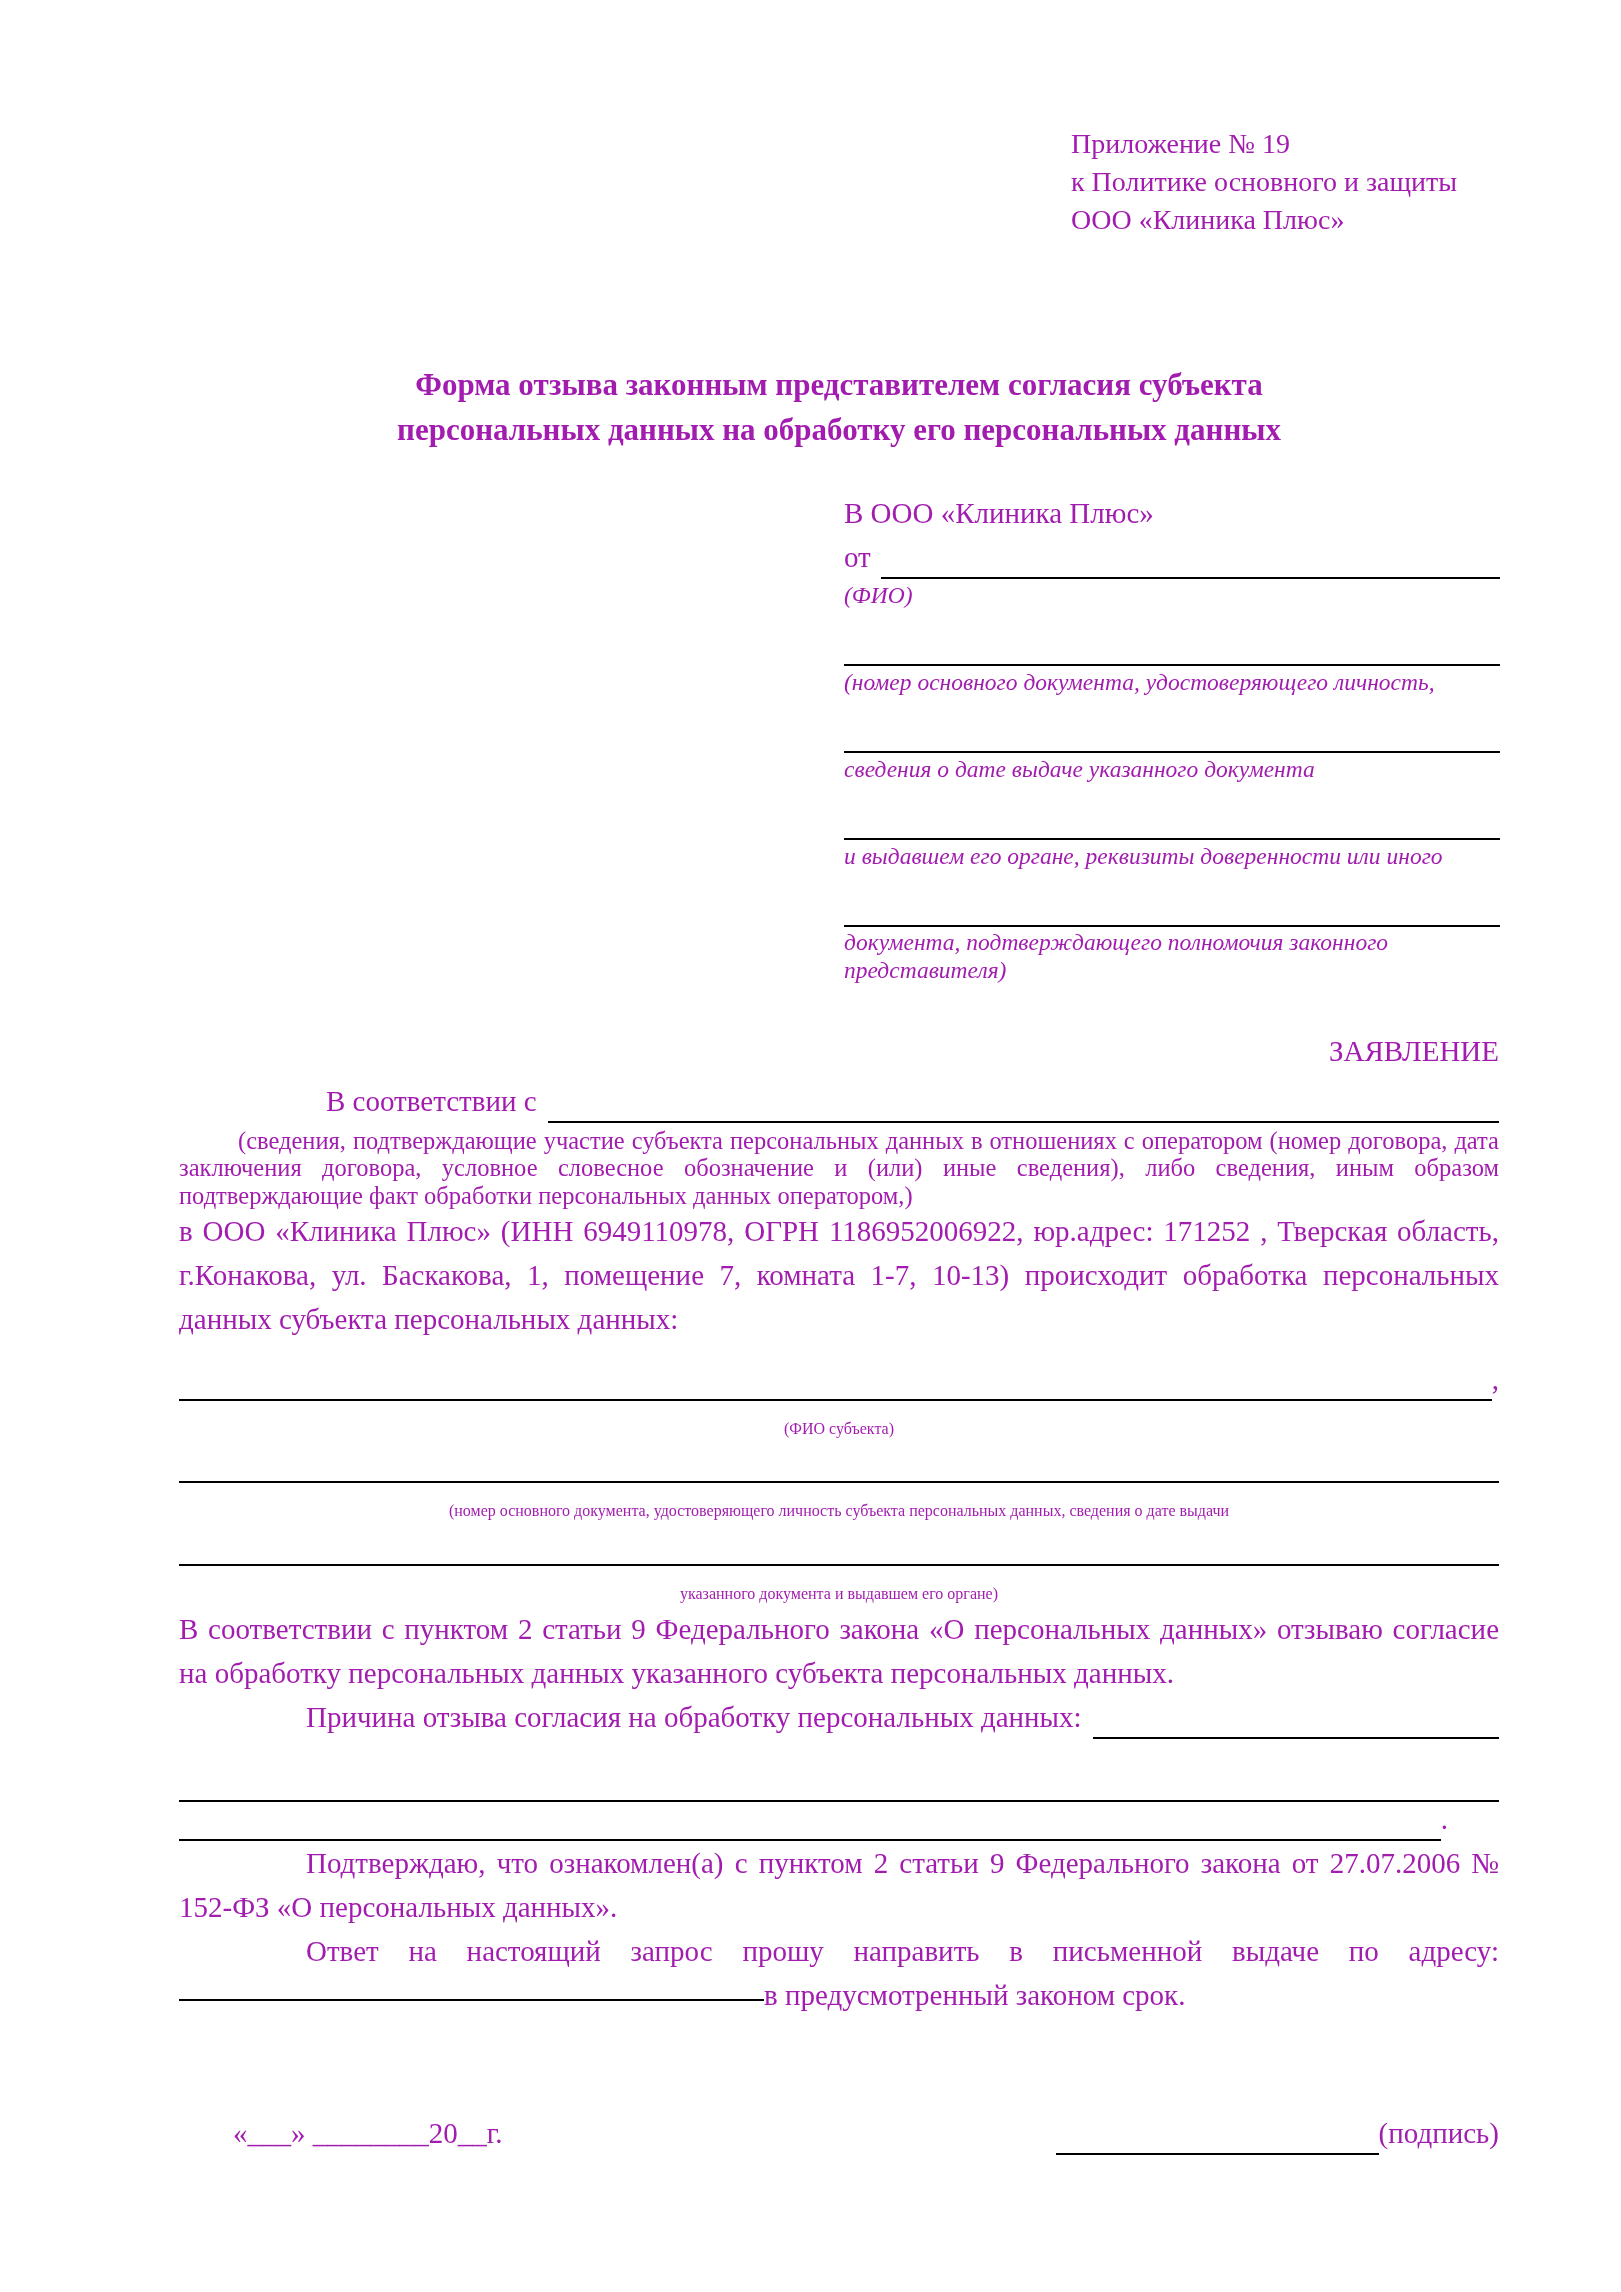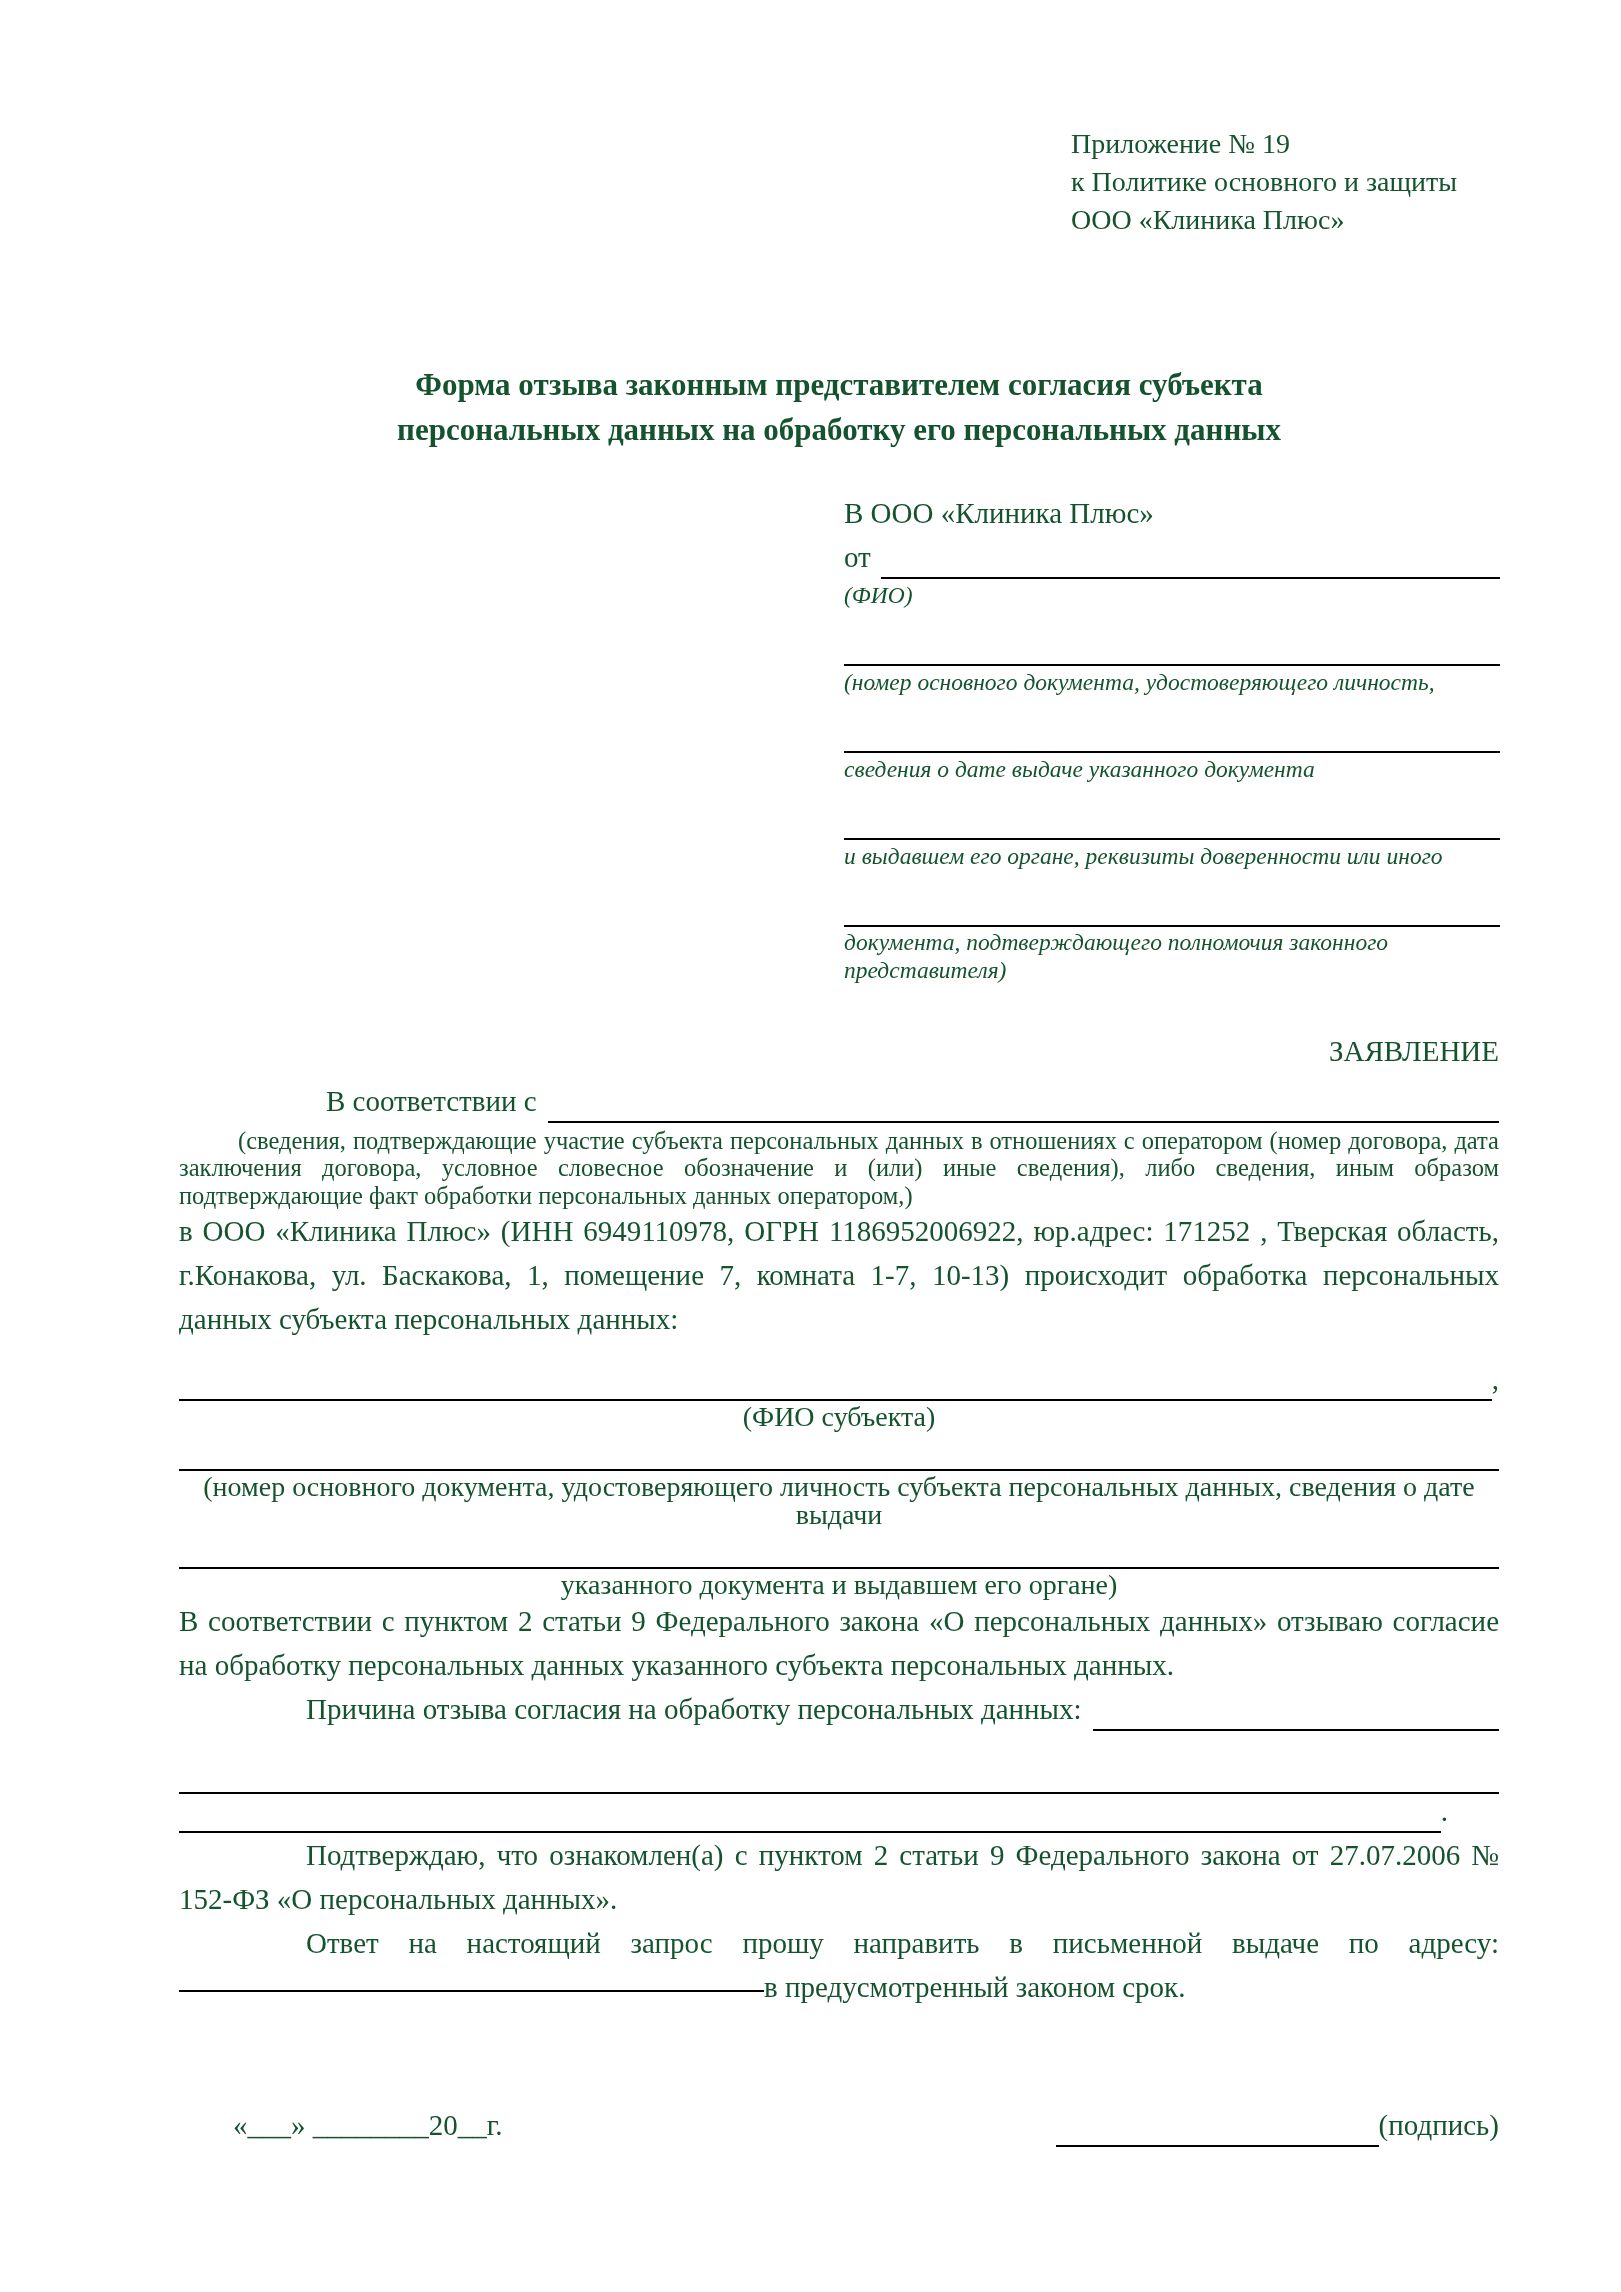--- a/index.html
+++ b/index.html
@@ -2,21 +2,21 @@
 <html lang="ru"><head>
 <meta charset="utf-8">
 <style>
   html, body { margin: 0; padding: 0; background: #888; }
   .page {
     position: relative;
     width: 1621px;
     height: 2293px;
     margin: 0 auto;
     background: #ffffff;
-    color: #14532d;
+    color: #a21caf;
     font-family: "Liberation Serif", serif;
     font-size: 29px;
     line-height: 44px;
     box-sizing: border-box;
     padding: 125px 122px 0 179px;
   }
 
   
   .header-right {
     margin-left: 892px;
@@ -59,21 +59,21 @@
     font-size: 24.5px;
     line-height: 27.4px;
     text-align: justify;
     text-indent: 59px;
     margin-top: 3.9px;
   }
   .para { text-align: justify; }
   .para.indent { text-indent: 127px; }
   .comma-row { display: flex; align-items: flex-end; margin-top: 15.7px; }
   .comma-row .tail { white-space: nowrap; }
-  .wide-caption { text-align: center; font-size: 28px; line-height: 27.4px; margin-top: 2px; }
+  .wide-caption { text-align: center; font-size: 16px; line-height: 27.4px; margin-top: 14px; }
   .sep-line { border-bottom: 2.9px solid #000; height: 39px; }
   .reason-row { display: flex; align-items: flex-end; margin-top: 0; }
   .reason-row .label { white-space: nowrap; text-indent: 127px; padding-right: 11.8px; }
   .long-blank-1 { border-bottom: 2.9px solid #000; height: 61px; }
   .dot-row { display: flex; align-items: flex-end; margin-right: 51px; height: 39px; }
   .dot-row .tail { white-space: nowrap; }
   .reply-first { text-indent: 127px; text-align: justify; text-align-last: justify; }
   .reply-second { display: flex; align-items: center; }
   .reply-second .addr-blank { width: 585px; border-bottom: 2.9px solid #000; height: 9.8px; }
   .reply-second .tail { white-space: nowrap; }

